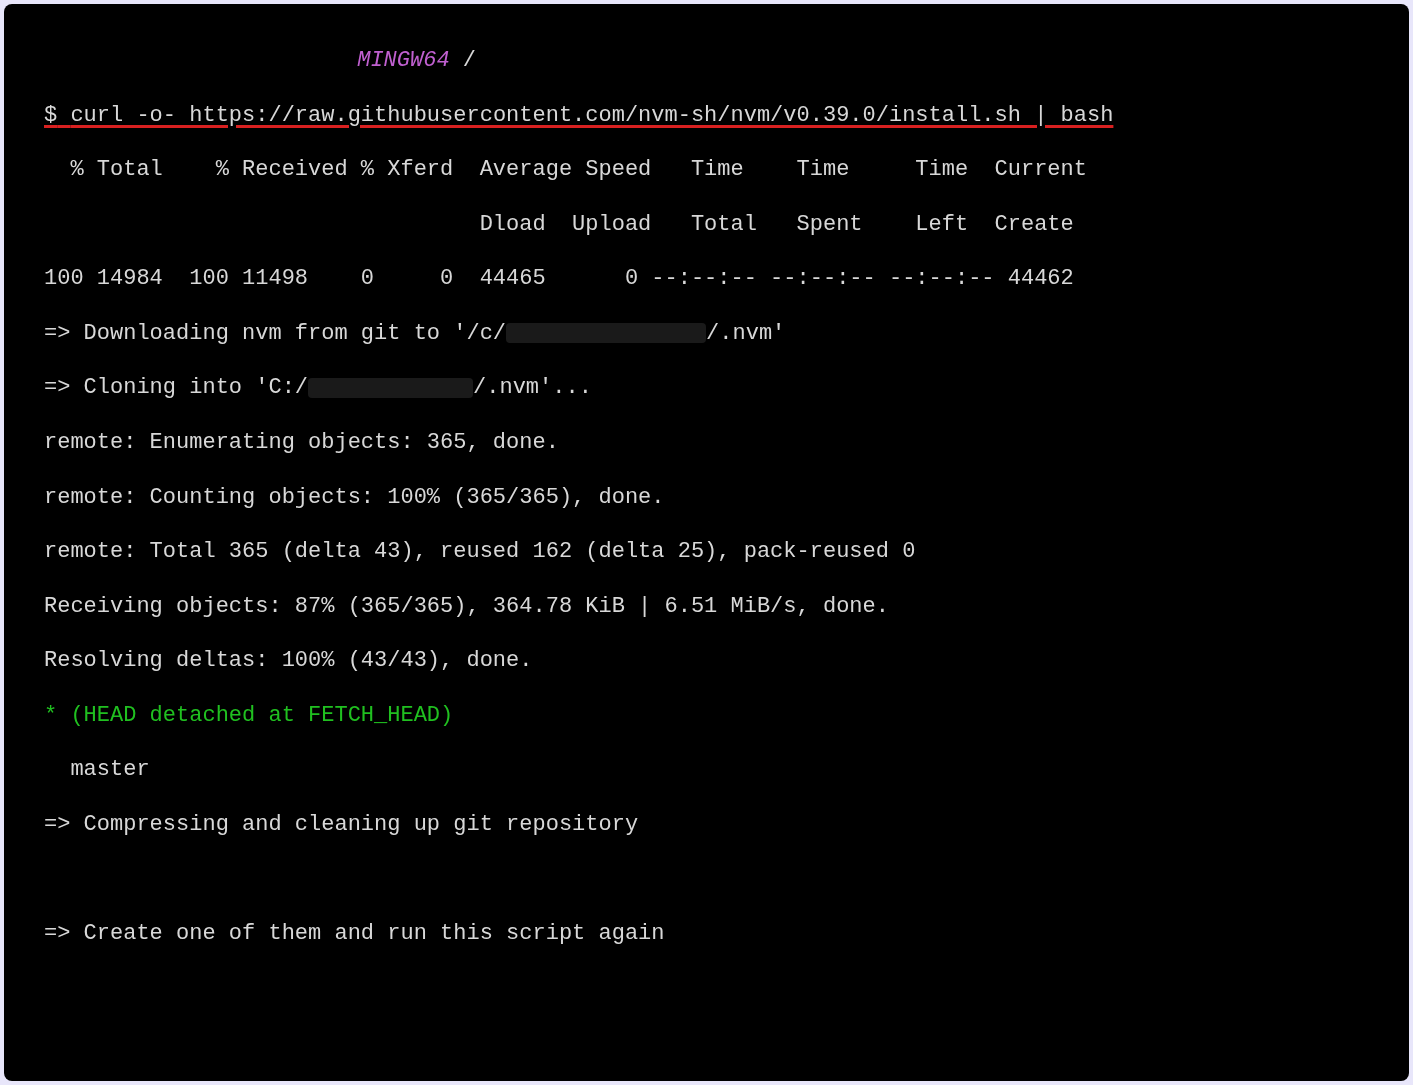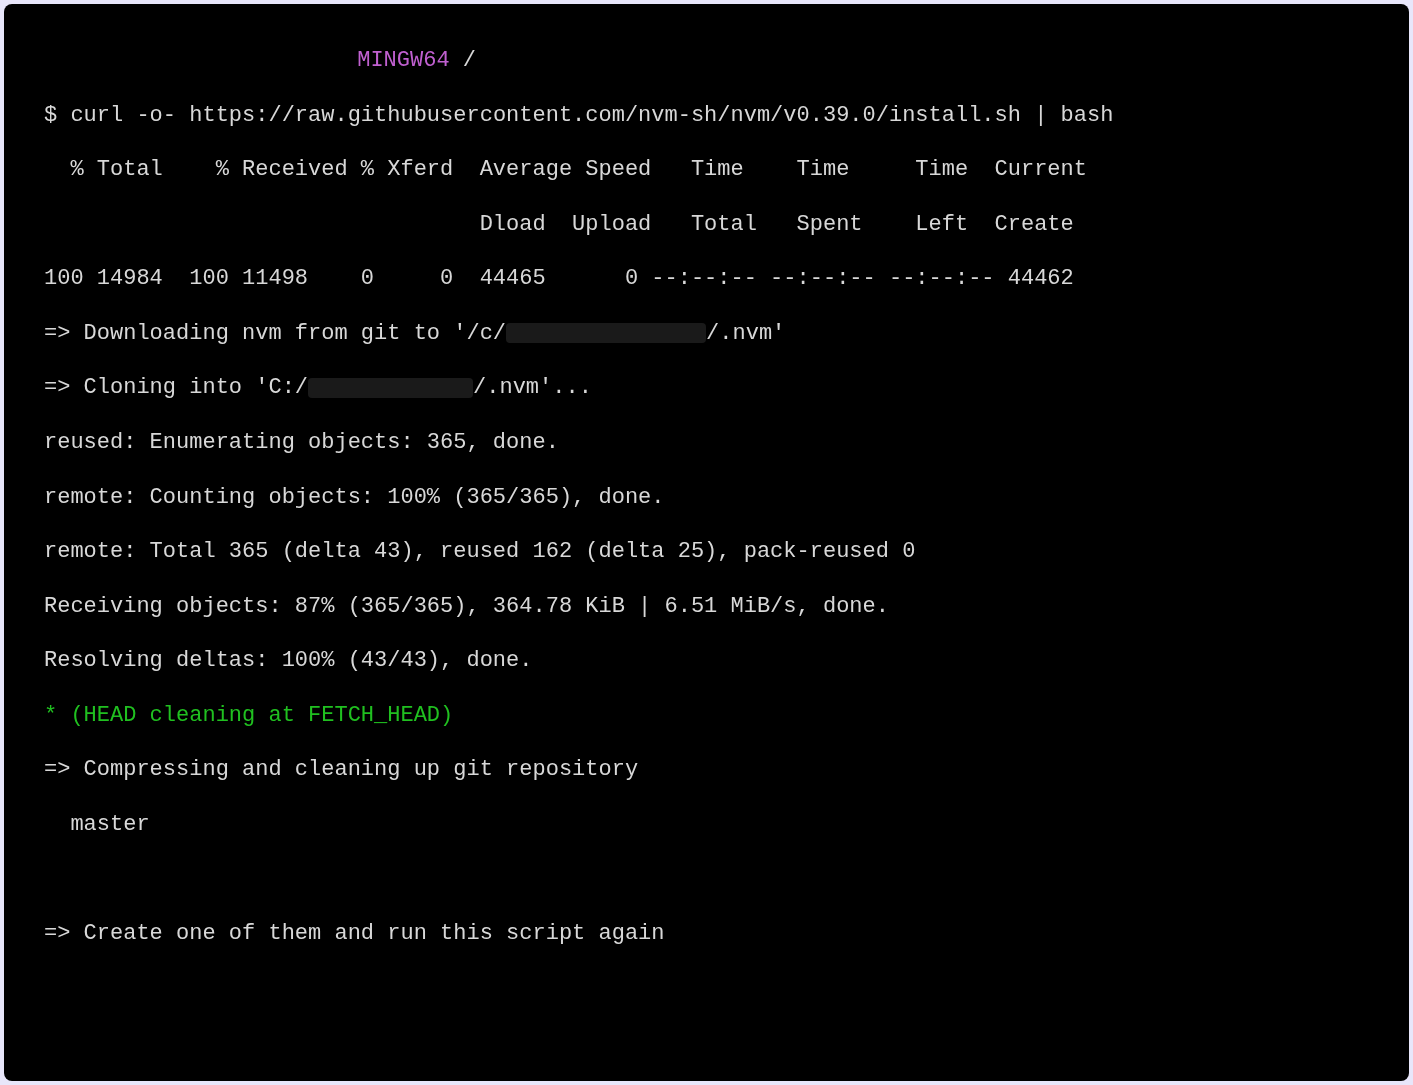--- a/index.html
+++ b/index.html
@@ -22,22 +22,23 @@
     overflow: hidden;
     border-radius: 8px;
   }
   .redacted-host {
     display: inline-block;
     width: 300px;
     height: 22px;
     background: #000;
     vertical-align: middle;
   }
-  .mingw { color: #c060d0; }
+  .mingw { color: #c060d0; font-style: italic; }
   .prompt-line {
+    text-decoration: underline;
     text-decoration-color: #d82020;
     text-decoration-thickness: 3px;
     text-underline-offset: 4px;
   }
   .head { color: #20c020; }
   .redact-inline {
     display: inline-block;
     background: #1a1a1a;
     height: 20px;
     vertical-align: middle;
@@ -50,28 +51,28 @@
 <body>
 
 <div class="terminal">
 <div><span class="redacted-host"></span> <span class="mingw">MINGW64</span> <span>/</span></div>
 <div><span class="prompt-line"><span>$</span> <span>curl -o- https://raw.githubusercontent.com/nvm-sh/nvm/v0.39.0/install.sh | bash</span></span></div>
 <div>  % Total    % Received % Xferd  Average Speed   Time    Time     Time  Current</div>
 <div>                                 Dload  Upload   Total   Spent    Left  Create</div>
 <div>100 14984  100 11498    0     0  44465      0 --:--:-- --:--:-- --:--:-- 44462</div>
 <div><span>=&gt; Downloading nvm from git to '/c/</span><span class="redact-inline w180"></span><span>/.nvm'</span></div>
 <div><span>=&gt; Cloning into 'C:/</span><span class="redact-inline w160"></span><span>/.nvm'...</span></div>
-<div>reused: Enumerating objects: 365, done.</div>
+<div>remote: Enumerating objects: 365, done.</div>
 <div>remote: Counting objects: 100% (365/365), done.</div>
 <div>remote: Total 365 (delta 43), reused 162 (delta 25), pack-reused 0</div>
 <div>Receiving objects: 87% (365/365), 364.78 KiB | 6.51 MiB/s, done.</div>
 <div>Resolving deltas: 100% (43/43), done.</div>
-<div><span class="head">*</span> <span class="head">(HEAD cleaning at FETCH_HEAD)</span></div>
+<div><span class="head">*</span> <span class="head">(HEAD detached at FETCH_HEAD)</span></div>
+<div>  master</div>
 <div>=&gt; Compressing and cleaning up git repository</div>
-<div>  master</div>
 <div> </div>
 <div>=&gt; Create one of them and run this script again</div>
 
 
 
 
 
 
 
 

